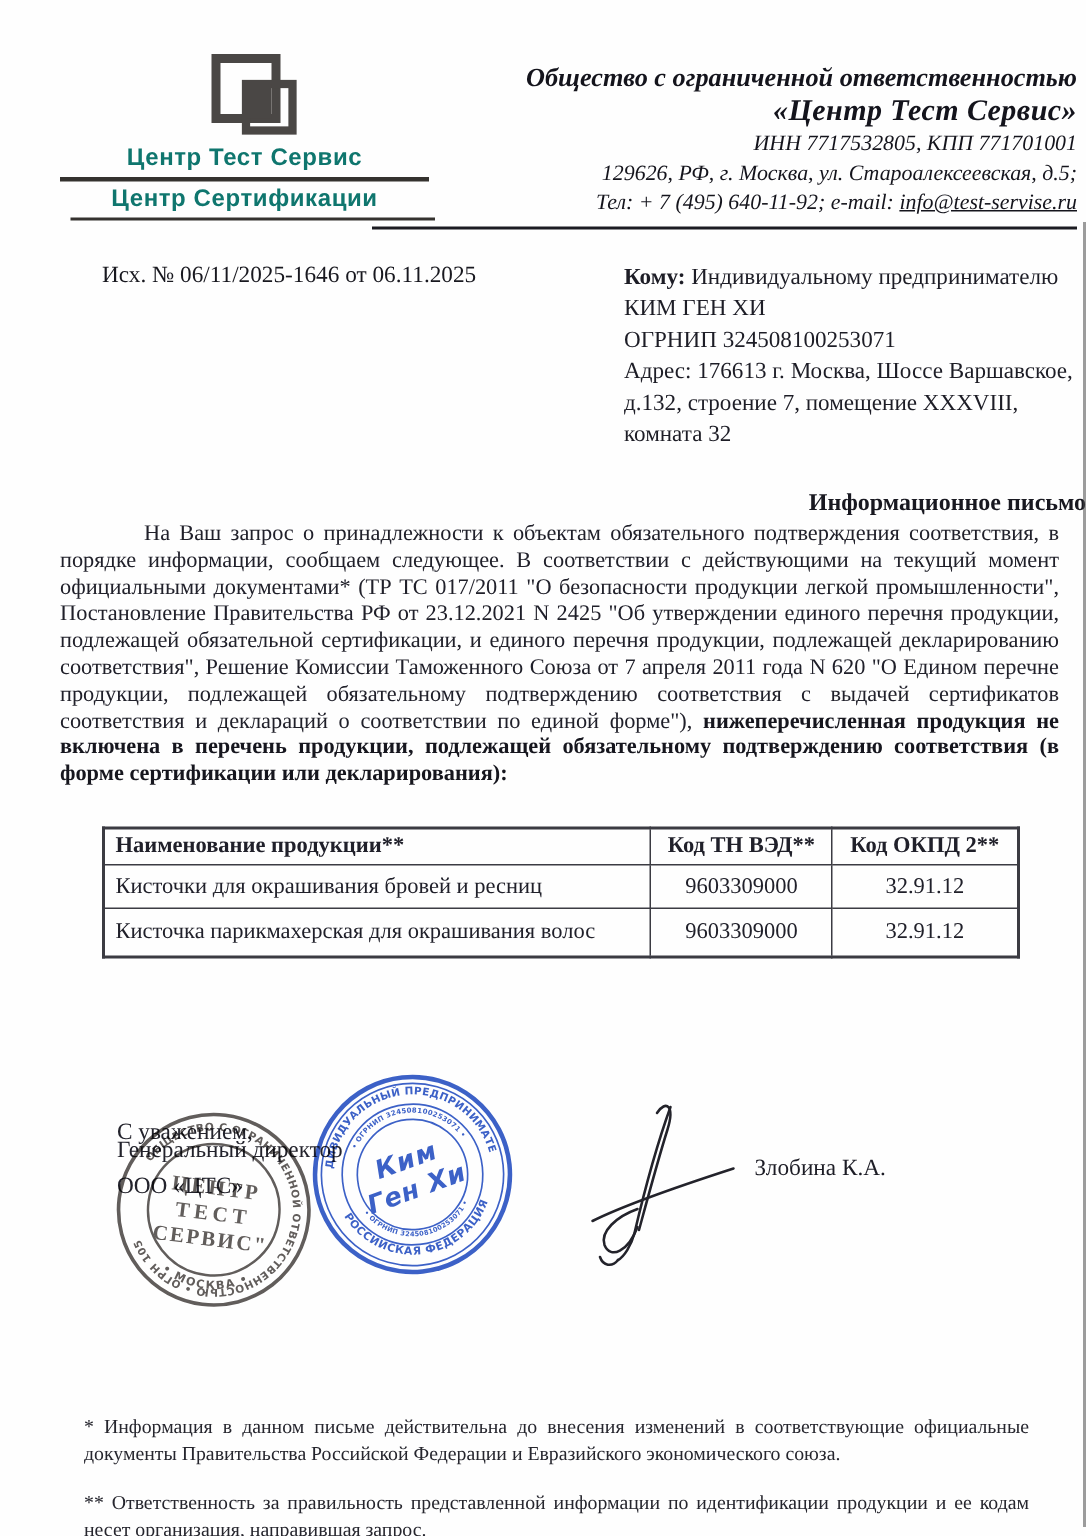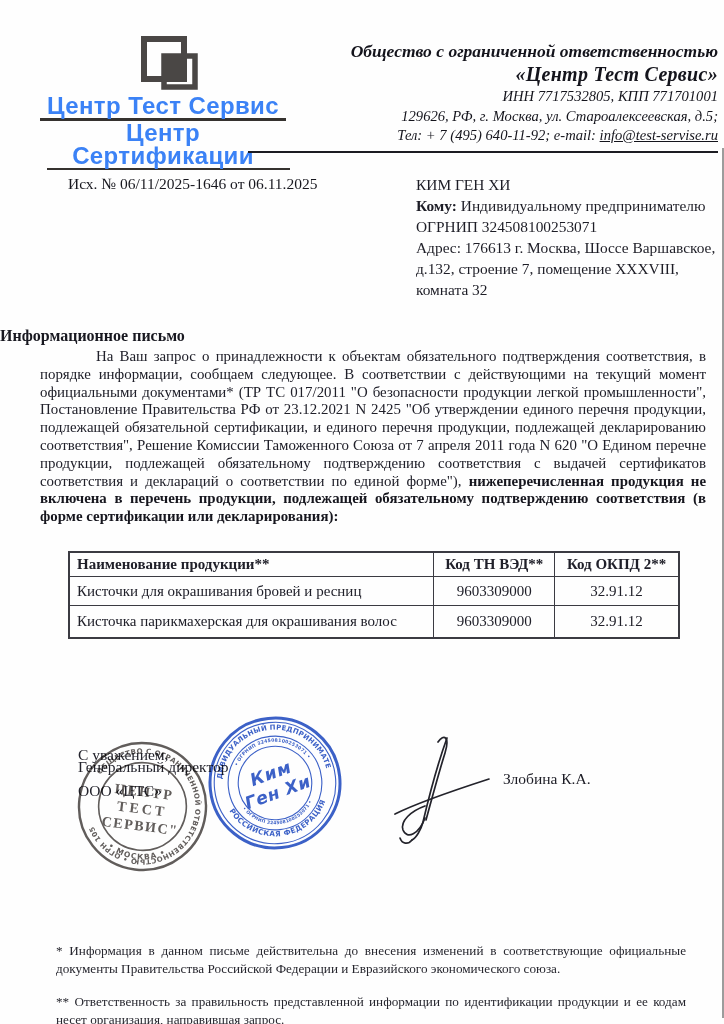--- a/index.html
+++ b/index.html
@@ -4,38 +4,38 @@
 <style>
   html,body{margin:0;padding:0;background:#e8e8e8;}
   .page{
     position:relative;width:724px;height:1024px;margin:0 auto;
     background:#fefefe;overflow:hidden;
     font-family:"Liberation Serif",serif;color:#23232c;
   }
   
   .logo-block{position:absolute;left:40px;top:36px;width:246px;text-align:center;}
   .logo-mark{display:block;margin:0 auto;}
-  .logo-line{font-family:"Liberation Sans",sans-serif;font-weight:600;font-size:24px;
-             color:#3b82f6;letter-spacing:.4px;line-height:23px;}
+  .logo-line{font-family:"Liberation Sans",sans-serif;font-weight:600;font-size:16px;
+             color:#0f766e;letter-spacing:.4px;line-height:23px;}
   .logo-rule{height:2.6px;background:#35322f;margin-top:1px;}
   .logo-rule.second{margin-left:7px;margin-right:-4px;}
   .company-block{position:absolute;right:6px;top:40px;width:470px;text-align:right;
                  font-style:italic;color:#14141c;padding-bottom:5px;
                  border-bottom:2.6px solid #1c1c22;}
   .company-org{font-size:17.5px;font-weight:bold;line-height:22px;}
   .company-name{font-size:20px;font-weight:bold;line-height:25px;letter-spacing:.3px;}
   .company-detail{font-size:14.6px;line-height:19.5px;}
   .company-email{text-decoration:underline;}
   
   .ref-line{position:absolute;left:68px;top:175px;font-weight:normal;font-size:15.5px;color:#18181f;}
   .recipient{position:absolute;left:416px;top:174px;width:300px;font-size:15.4px;
              line-height:21px;color:#1d1d26;}
   .recipient b{font-weight:bold;}
   
-  .letter-title{position:absolute;left:0;top:327px;width:100%;text-align:left;
+  .letter-title{position:absolute;left:0;top:327px;width:100%;text-align:right;
                 font-weight:bold;font-size:16px;color:#181820;}
   .letter-body{position:absolute;left:40px;top:348px;width:666px;font-size:14.9px;
                line-height:17.8px;text-align:justify;text-indent:56px;color:#20202a;margin:0;}
   .letter-body .bold-tail{font-weight:bold;color:#16161e;}
   
   .product-table{position:absolute;left:68px;top:551px;width:612px;border-collapse:collapse;
                  font-size:15px;color:#20202a;border:2.2px solid #3b3b42;}
   .product-table th,.product-table td{border:1.3px solid #3b3b42;padding:1px 7px;}
   .product-table th{font-weight:bold;text-align:left;height:21px;}
   .product-table th.c,.product-table td.c{text-align:center;}
@@ -88,22 +88,22 @@
     <div class="company-org">Общество с ограниченной ответственностью</div>
     <div class="company-name">«Центр Тест Сервис»</div>
     <div class="company-detail">ИНН 7717532805, КПП 771701001</div>
     <div class="company-detail">129626, РФ, г. Москва, ул. Староалексеевская, д.5;</div>
     <div class="company-detail"><span>Тел: + 7 (495) 640-11-92; e-mail: </span><span class="company-email">info@test-servise.ru</span></div>
   </div>
 
   <div class="ref-line">Исх. № 06/11/2025-1646 от 06.11.2025</div>
 
   <div class="recipient">
+    <div><b>Кому:</b> <span>Индивидуальному предпринимателю</span></div>
     <div>КИМ ГЕН ХИ</div>
-    <div><b>Кому:</b> <span>Индивидуальному предпринимателю</span></div>
     <div>ОГРНИП 324508100253071</div>
     <div>Адрес: 176613 г. Москва, Шоссе Варшавское,</div>
     <div>д.132, строение 7, помещение XXXVIII,</div>
     <div>комната 32</div>
   </div>
 
   <div class="letter-title">Информационное письмо</div>
   <p class="letter-body"><span>На Ваш запрос о принадлежности к объектам обязательного подтверждения соответствия, в порядке информации, сообщаем следующее. В соответствии с действующими на текущий момент официальными документами* (ТР ТС 017/2011 "О безопасности продукции легкой промышленности", Постановление Правительства РФ от 23.12.2021 N 2425 "Об утверждении единого перечня продукции, подлежащей обязательной сертификации, и единого перечня продукции, подлежащей декларированию соответствия", Решение Комиссии Таможенного Союза от 7 апреля 2011 года N 620 "О Едином перечне продукции, подлежащей обязательному подтверждению соответствия с выдачей сертификатов соответствия и деклараций о соответствии по единой форме"), </span><span class="bold-tail">нижеперечисленная продукция не включена в перечень продукции, подлежащей обязательному подтверждению соответствия (в форме сертификации или декларирования):</span></p>
 
   <table class="product-table">

